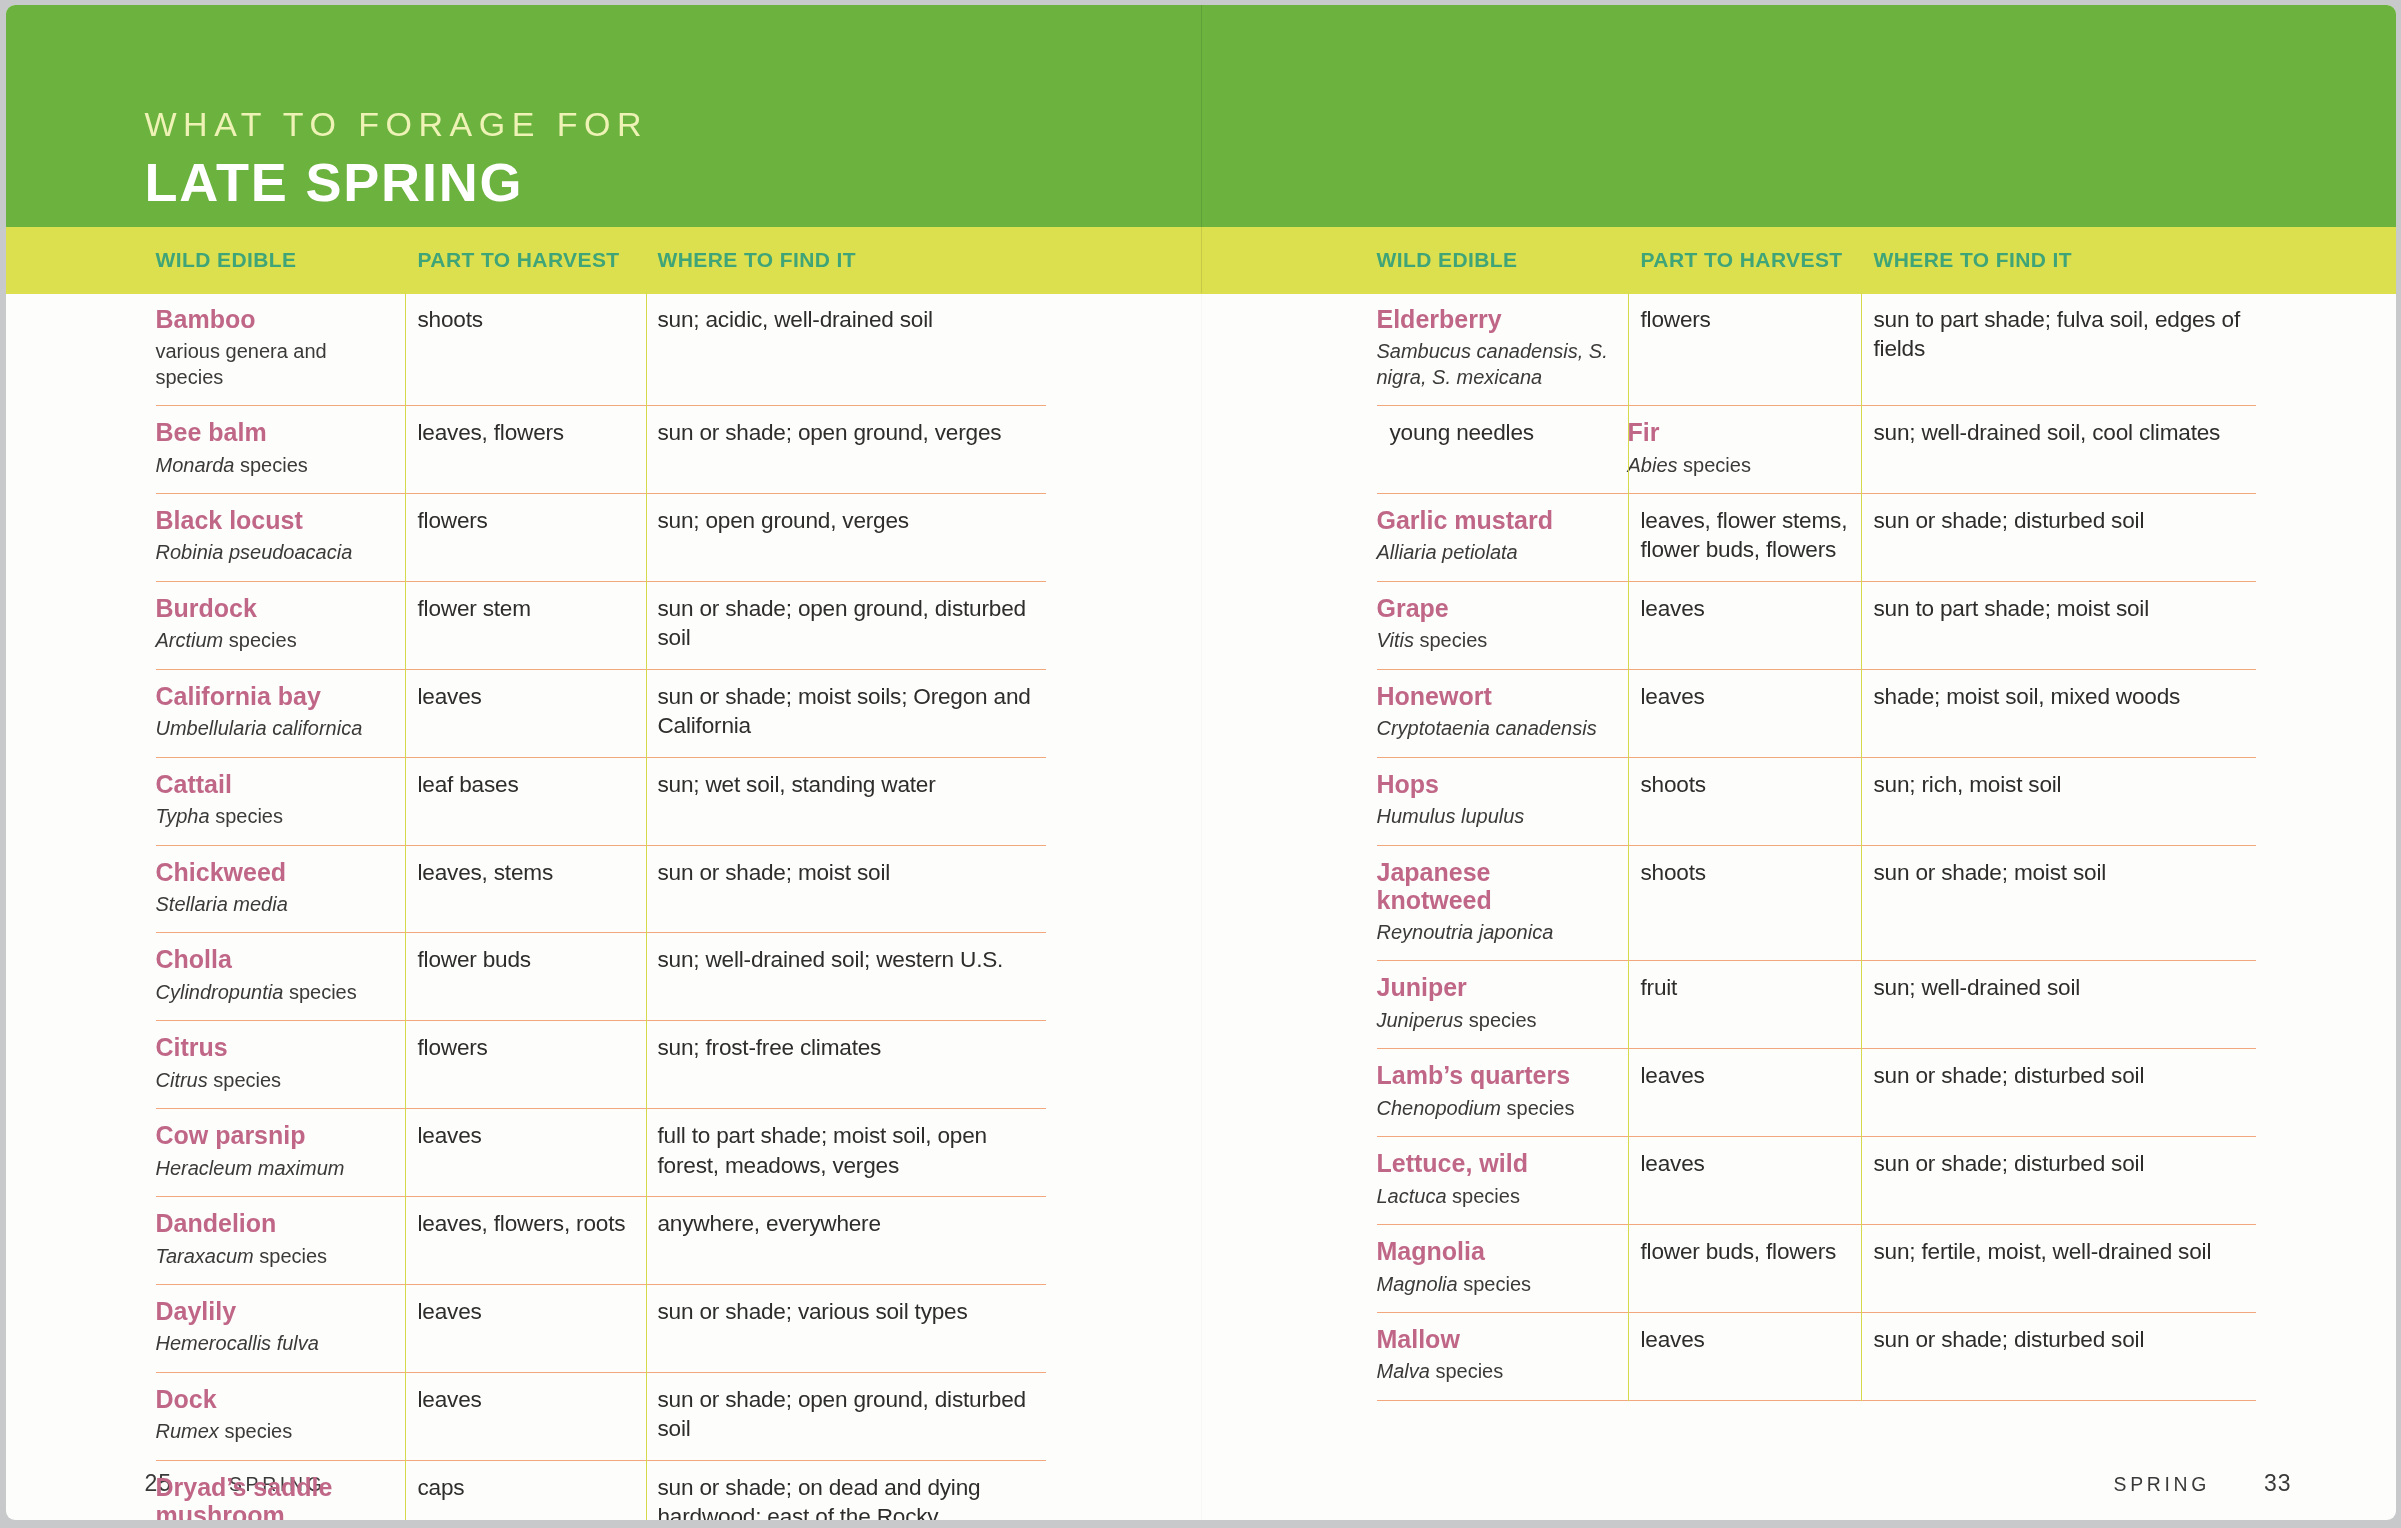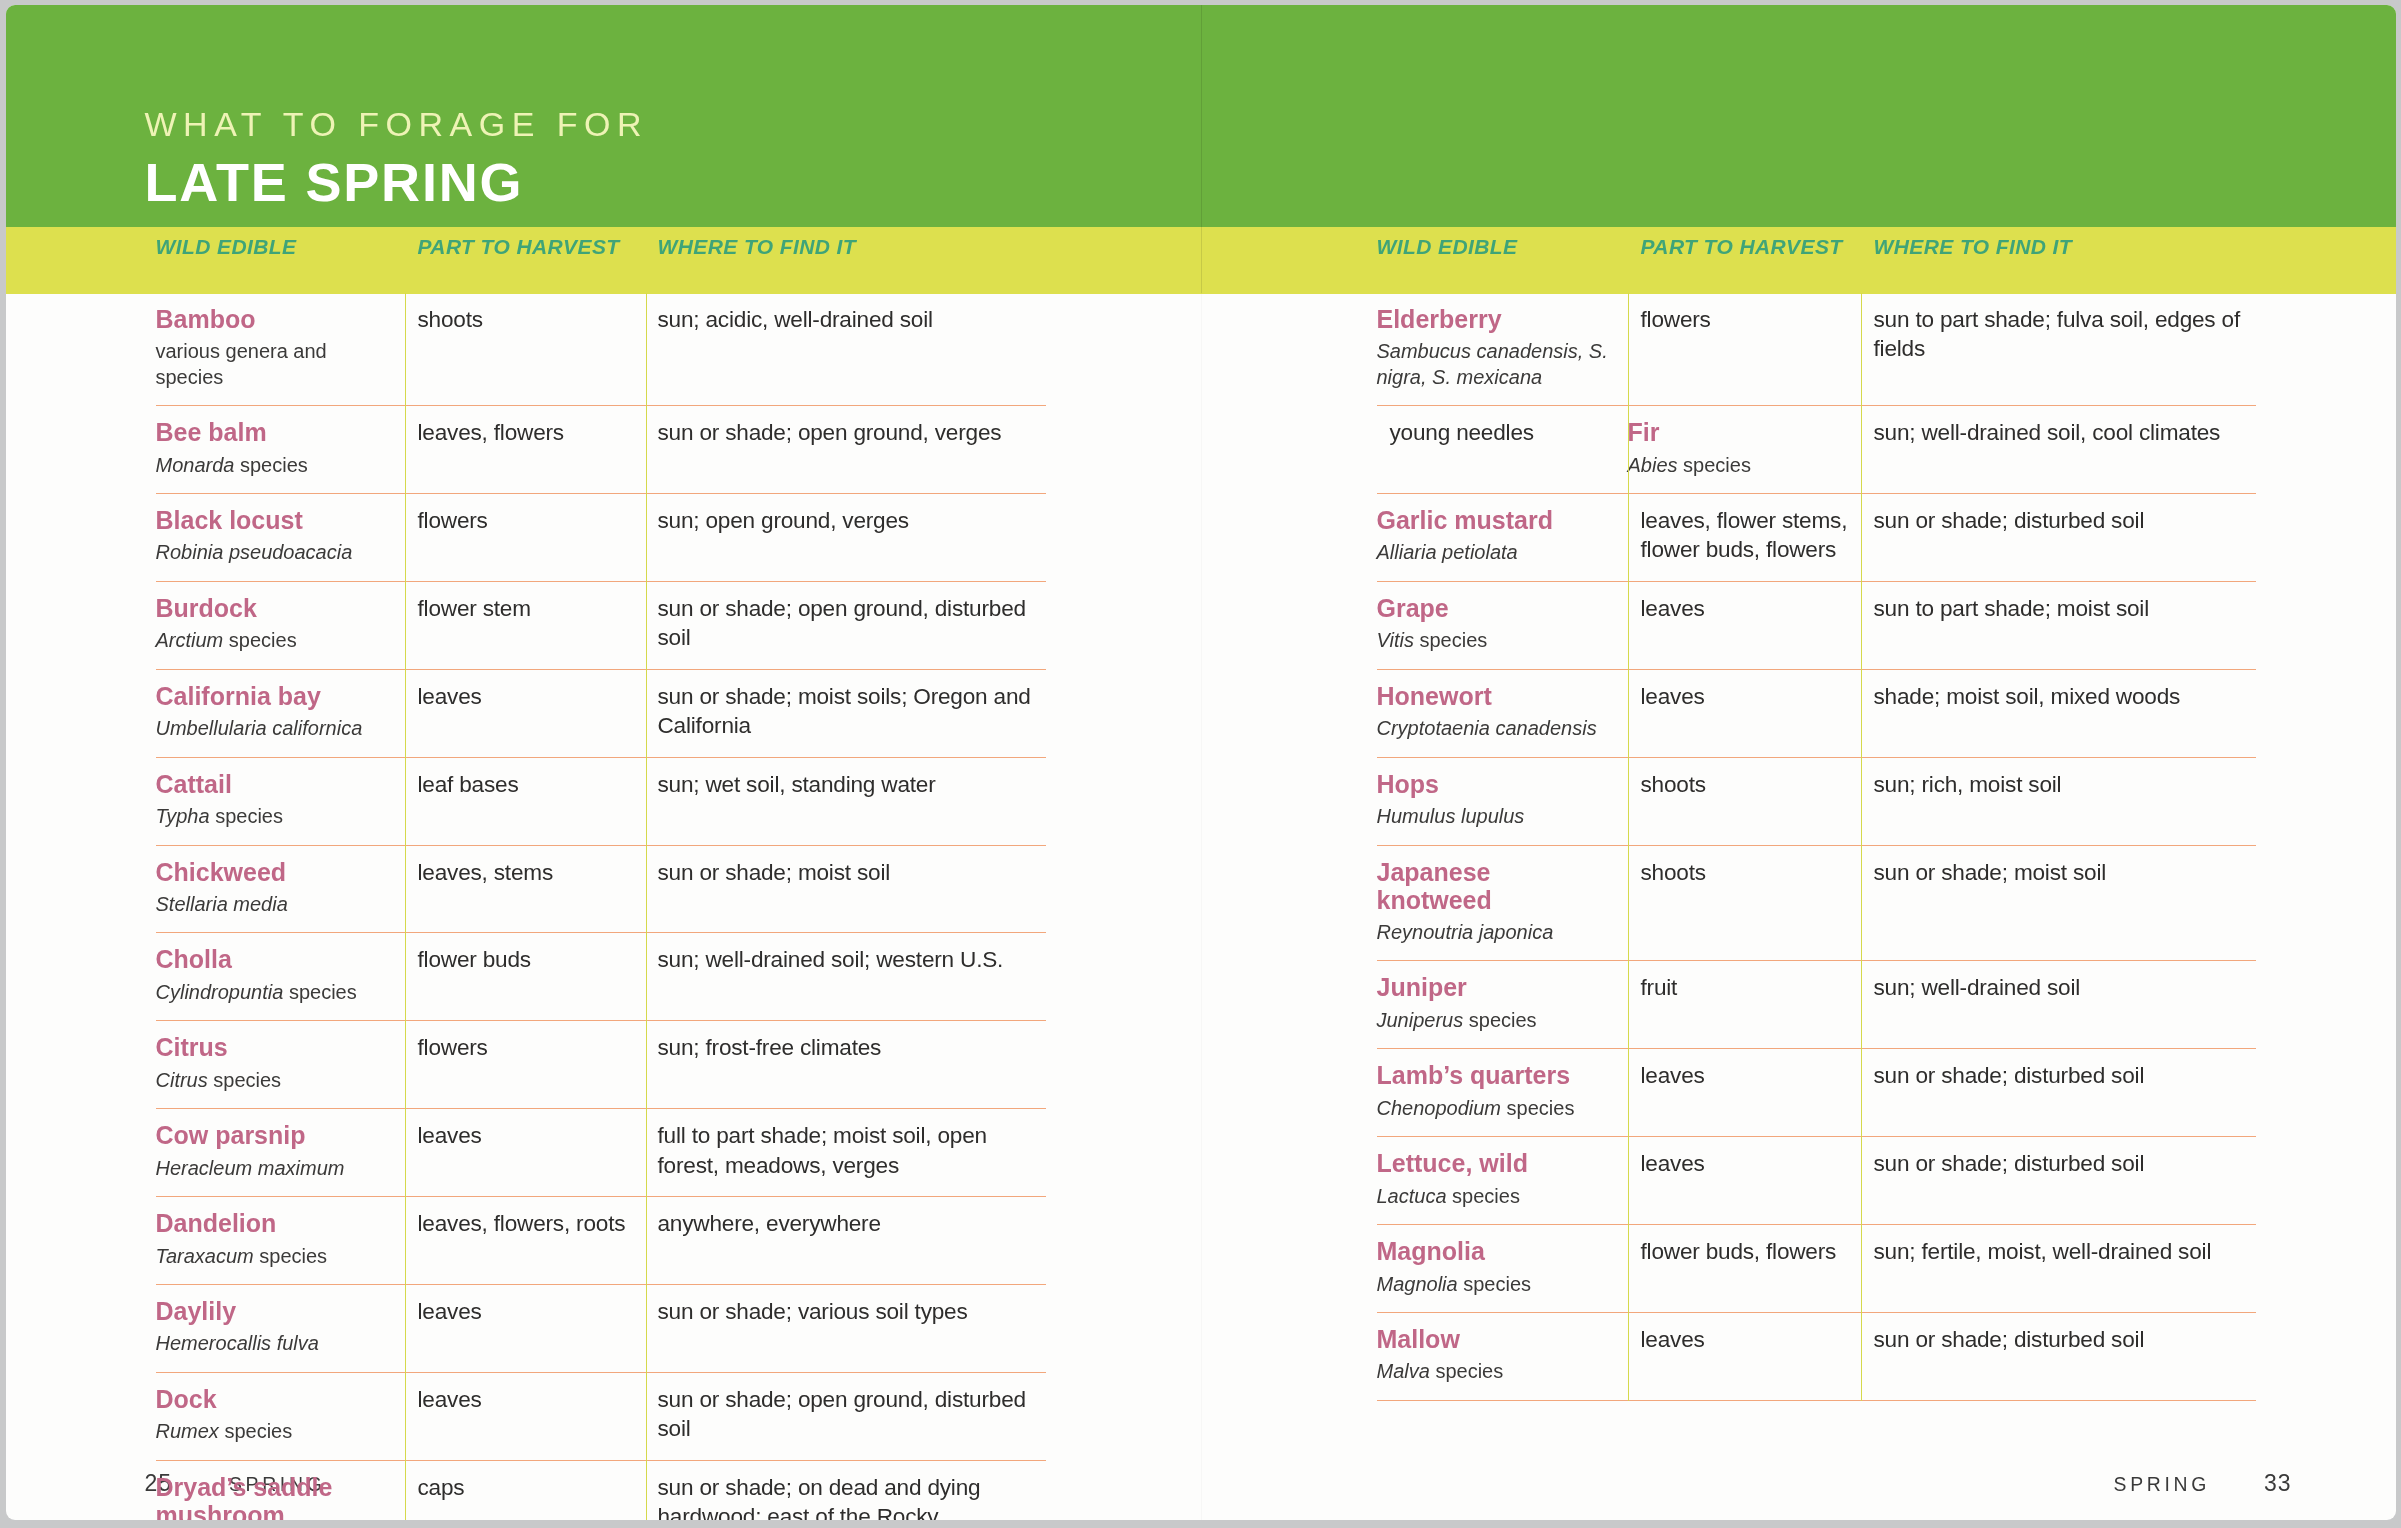--- a/index.html
+++ b/index.html
@@ -25,21 +25,21 @@
 
   .band-green{position:absolute;left:0;top:0;width:100%;height:222px;background:var(--header-green);}
   .band-yellow{position:absolute;left:0;top:222px;width:100%;height:67px;background:var(--band-yellow);}
   .gutter-line{position:absolute;left:1195px;top:0;width:1.8px;height:288px;background:rgba(0,0,0,0.10);}
   .gutter-line-page{position:absolute;left:1195px;top:288px;width:1.8px;height:1227px;background:rgba(0,0,0,0.025);}
 
   .title-block{position:absolute;left:139px;top:100px;}
   .title-kicker{font-size:34px;font-weight:400;letter-spacing:6.5px;color:var(--title-pale);}
   .title-main{font-size:54px;font-weight:800;letter-spacing:1.8px;color:var(--title-white);margin-top:7.4px;}
 
-  .col-header{position:absolute;top:230px;font-size:21px;font-weight:700;letter-spacing:0.4px;color:var(--header-teal);white-space:nowrap;font-style:italic;}
+  .col-header{position:absolute;top:243px;font-size:21px;font-weight:700;letter-spacing:0.4px;color:var(--header-teal);white-space:nowrap;}
 
   .ftable{position:absolute;top:288px;}
   .ftable .rows{position:relative;z-index:1;}
   .vrule{position:absolute;top:0;bottom:0;width:1.8px;background:var(--rule-yellow);z-index:2;}
 
   .row{display:grid;min-height:74px;border-bottom:1.8px solid var(--rule-orange);}
   .ftable.left .row{grid-template-columns:249px 240px 401px;}
   .ftable.right .row{grid-template-columns:251px 233px 395px;}
   .cell{padding-top:12px;padding-bottom:14.8px;}
   .cell.c2,.cell.c3{padding-left:13px;padding-right:9.2px;}

